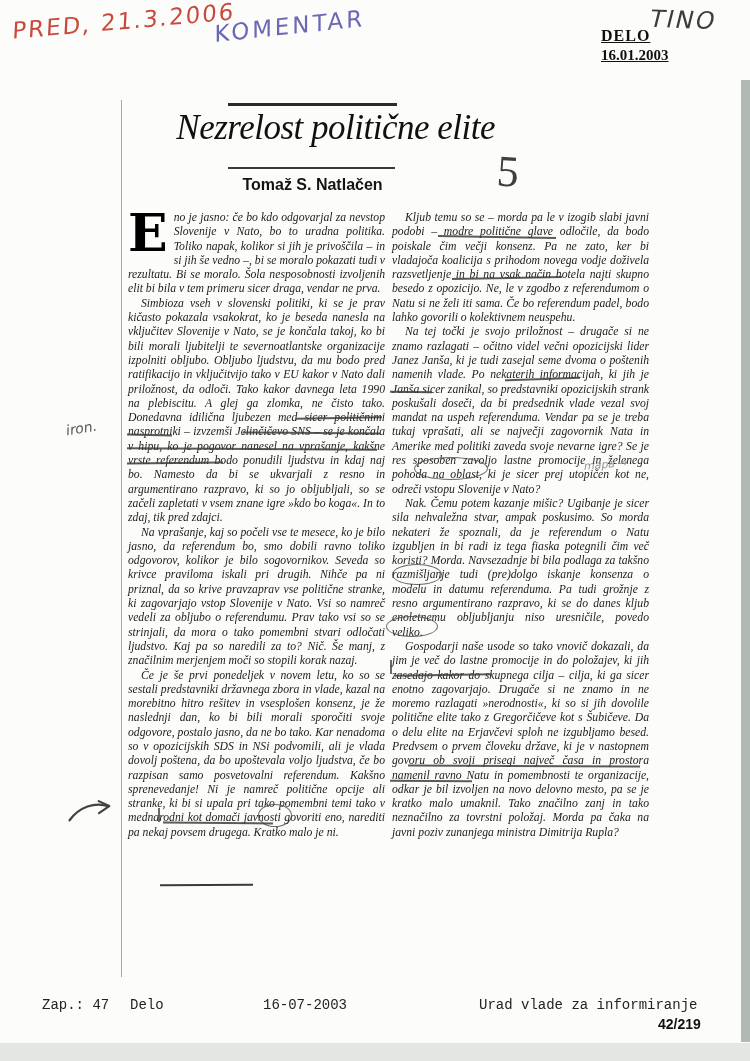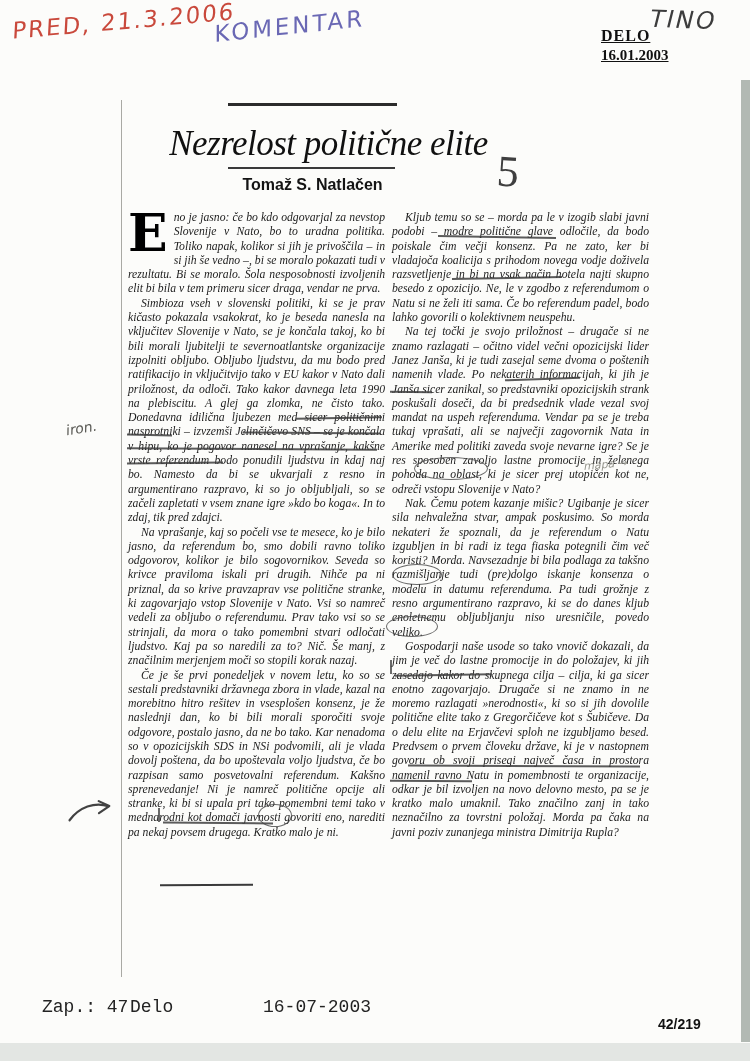--- a/index.html
+++ b/index.html
@@ -23,42 +23,42 @@
 
   
   .masthead{position:absolute;left:601px;top:27px;font-family:"Liberation Serif",serif;font-weight:bold;color:#111;}
   .masthead .src{font-size:16px;text-decoration:underline;letter-spacing:1px;}
   .masthead .dt{font-size:15px;text-decoration:underline;margin-top:2px;}
 
   
   .vrule{position:absolute;left:121px;top:100px;width:1px;height:877px;background:#a9a9a4;}
   .rule-top{position:absolute;left:228px;top:103px;width:169px;height:3px;background:#2b2b2b;}
   .rule-mid{position:absolute;left:228px;top:167px;width:167px;height:2px;background:#3a3a3a;}
-  .title{position:absolute;left:130px;top:108px;width:365px;text-align:center;
-    font-style:italic;font-size:35px;letter-spacing:-0.5px;color:#101010;font-weight:normal;margin:16px;}
+  .title{position:absolute;left:130px;top:108px;width:365px;text-align:right;
+    font-style:italic;font-size:35px;letter-spacing:-0.5px;color:#101010;font-weight:normal;margin:0;}
   .author{position:absolute;left:130px;top:176px;width:365px;text-align:center;
     font-family:"Liberation Sans",sans-serif;font-weight:bold;font-size:16px;color:#141414;}
 
   
   .cols{position:absolute;left:128px;top:211px;width:521px;display:flex;gap:7px;}
   .col{flex:1;font-style:italic;font-size:11.7px;line-height:14.3px;text-align:justify;color:#1b1b1b;}
   .col p{margin:0;}
   .col p.ind{text-indent:13px;}
   .dropcap{float:left;font-style:normal;font-weight:900;font-family:"DejaVu Serif",serif;
     font-size:52px;line-height:42px;padding:1px 6px 0 0;color:#000;}
   .end-rule{position:absolute;left:160px;top:884px;width:93px;height:2px;background:#3a3a3a;transform:rotate(-0.4deg);}
 
   
   .pen-u{position:absolute;height:0;border-bottom:2px solid #3e3e3e;opacity:.85;}
   .pen-o{position:absolute;border:1.6px solid #454545;border-radius:50%;opacity:.8;}
   .pen-tick{position:absolute;width:0;height:14px;border-left:2px solid #454545;opacity:.8;}
   .pen-arrow{position:absolute;left:66px;top:794px;transform:rotate(-6deg);}
 
   
-  .foot{position:absolute;font-family:"Liberation Mono",monospace;font-size:18px;color:#232323;white-space:nowrap;}
+  .foot{position:absolute;font-family:"Liberation Mono",monospace;font-size:14px;color:#232323;white-space:nowrap;}
   .foot-bold{position:absolute;font-family:"Liberation Sans",sans-serif;font-weight:bold;font-size:14px;color:#111;white-space:nowrap;}
 </style>
 </head>
 <body>
 
 <div class="page">
 
   <div class="edge-right"></div>
   <div class="edge-bottom"></div>
 
@@ -120,15 +120,16 @@
   <div class="pen-u" style="left:390px;top:780px;width:82px;transform:rotate(.5deg)"></div>
 
   <div class="pen-o" style="left:258px;top:804px;width:32px;height:21px"></div>
   <div class="pen-o" style="left:414px;top:457px;width:72px;height:21px"></div>
   <div class="pen-o" style="left:392px;top:564px;width:48px;height:19px"></div>
   <div class="pen-o" style="left:386px;top:616px;width:50px;height:19px"></div>
 
   <div class="foot" style="left:42px;top:997px">Zap.: 47</div>
   <div class="foot" style="left:130px;top:997px">Delo</div>
   <div class="foot" style="left:263px;top:997px">16-07-2003</div>
+  <div class="foot" style="left:479px;top:997px">Urad vlade za informiranje</div>
   <div class="foot-bold" style="left:658px;top:1016px">42/219</div>
 
 </div>
 
 </body></html>

